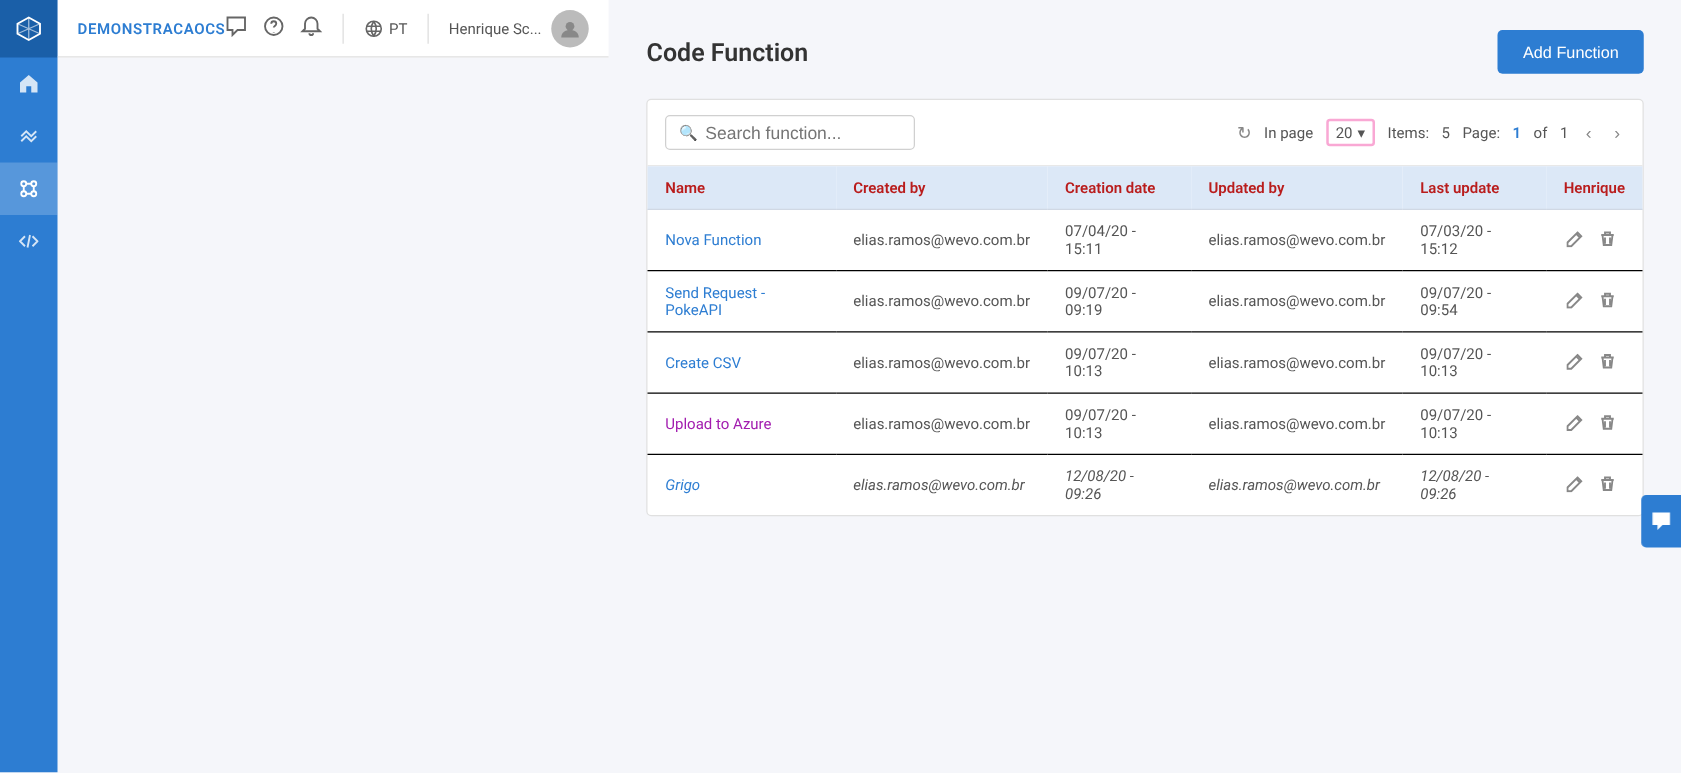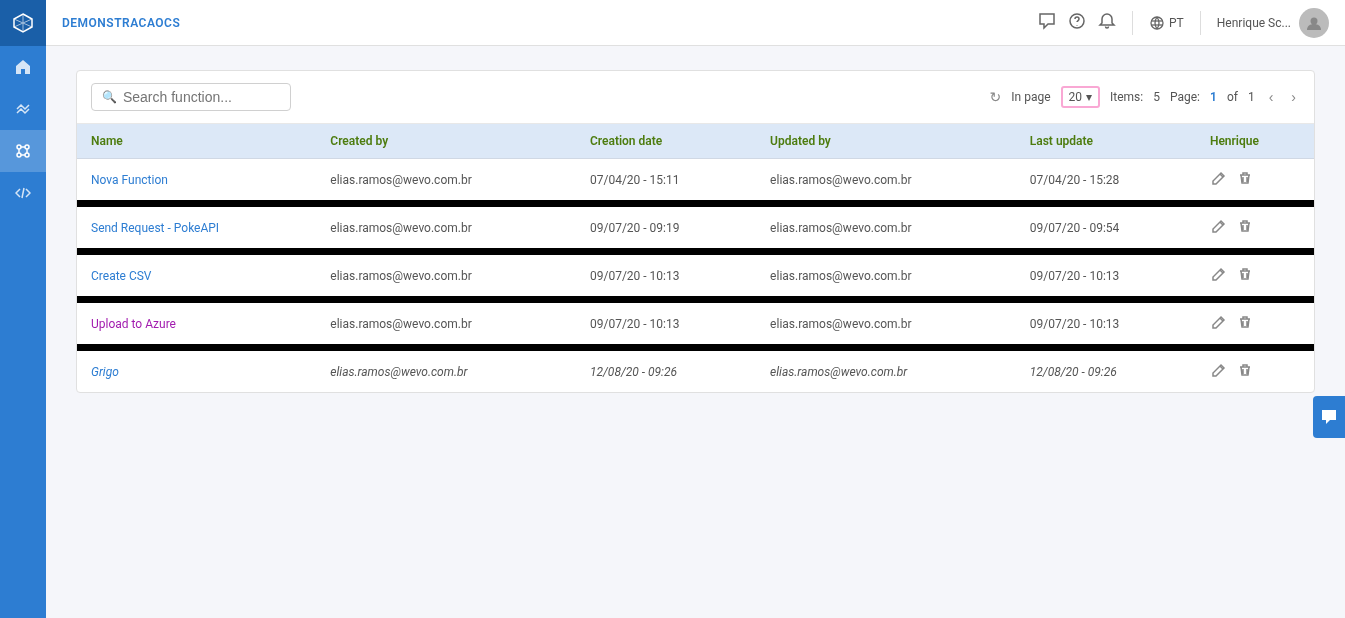--- a/index.html
+++ b/index.html
@@ -33,21 +33,21 @@
       color: rgba(255,255,255,0.8);
       cursor: pointer;
       font-size: 16px;
     }
     .sidebar-nav-item.active { background: rgba(255,255,255,0.2); color: white; }
 
     
     .main-container {
       flex: 1;
       display: flex;
-      flex-direction: column;
+      flex-direction: row;
       overflow: hidden;
     }
 
     
     .topbar {
       height: 46px;
       background: white;
       border-bottom: 1px solid #e0e0e0;
       display: flex;
       align-items: center;
@@ -215,26 +215,26 @@
       border-collapse: collapse;
     }
     thead tr {
       background: #dce8f7;
     }
     thead th {
       text-align: left;
       padding: 10px 14px;
       font-size: 12px;
       font-weight: 600;
-      color: #4d7c0f;
+      color: #b91c1c;
       border-bottom: 1px solid #d0d8e4;
       margin-top: 39px;
     }
     tbody tr {
-      border-bottom: 7px solid #000000;
+      border-bottom: 1px solid #000000;
     }
     tbody tr:last-child { border-bottom: none; font-style: italic; }
     tbody td {
       padding: 10px 14px;
       font-size: 12px;
       color: #555;
     }
     tbody td:first-child { color: #2d7dd2; cursor: pointer; }
     .options-cell {
       display: flex;
@@ -346,20 +346,24 @@
             <circle cx="9" cy="7" r="3.5"></circle>
             <path d="M2 16c0-4 3-6 7-6s7 2 7 6"></path>
           </svg>
         </div>
       </div>
     </div>
   </div>
 
   <div class="content">
 
+    <div class="page-header">
+      <h1 class="page-title">Code Function</h1>
+      <button class="add-function-btn">Add Function</button>
+    </div>
 
     <div class="table-container">
 
       <div class="table-toolbar">
         <div class="search-box">
           <span class="search-icon-sm">🔍</span>
           <input type="text" placeholder="Search function..." style="">
         </div>
         <div class="toolbar-spacer"></div>
         <div class="toolbar-right">
@@ -390,21 +394,21 @@
             <th>Last update</th>
             <th>Henrique</th>
           </tr>
         </thead>
         <tbody id="table-body">
         <tr>
       <td style="color:#2d7dd2;cursor:pointer">Nova Function</td>
       <td>elias.ramos@wevo.com.br</td>
       <td>07/04/20 - 15:11</td>
       <td>elias.ramos@wevo.com.br</td>
-      <td>07/04/20 - 15:28</td>
+      <td>07/03/20 - 15:12</td>
       <td>
         <div class="options-cell">
           <button class="opt-btn" title="Edit">
             <svg width="14" height="14" viewBox="0 0 14 14" fill="none" stroke="#888" stroke-width="1.5">
               <path d="M9 2l3 3-8 8H1v-3z"></path>
               <path d="M8 3l3 3"></path>
             </svg>
           </button>
           <button class="opt-btn" title="Delete">
             <svg width="14" height="14" viewBox="0 0 14 14" fill="none" stroke="#888" stroke-width="1.5">

